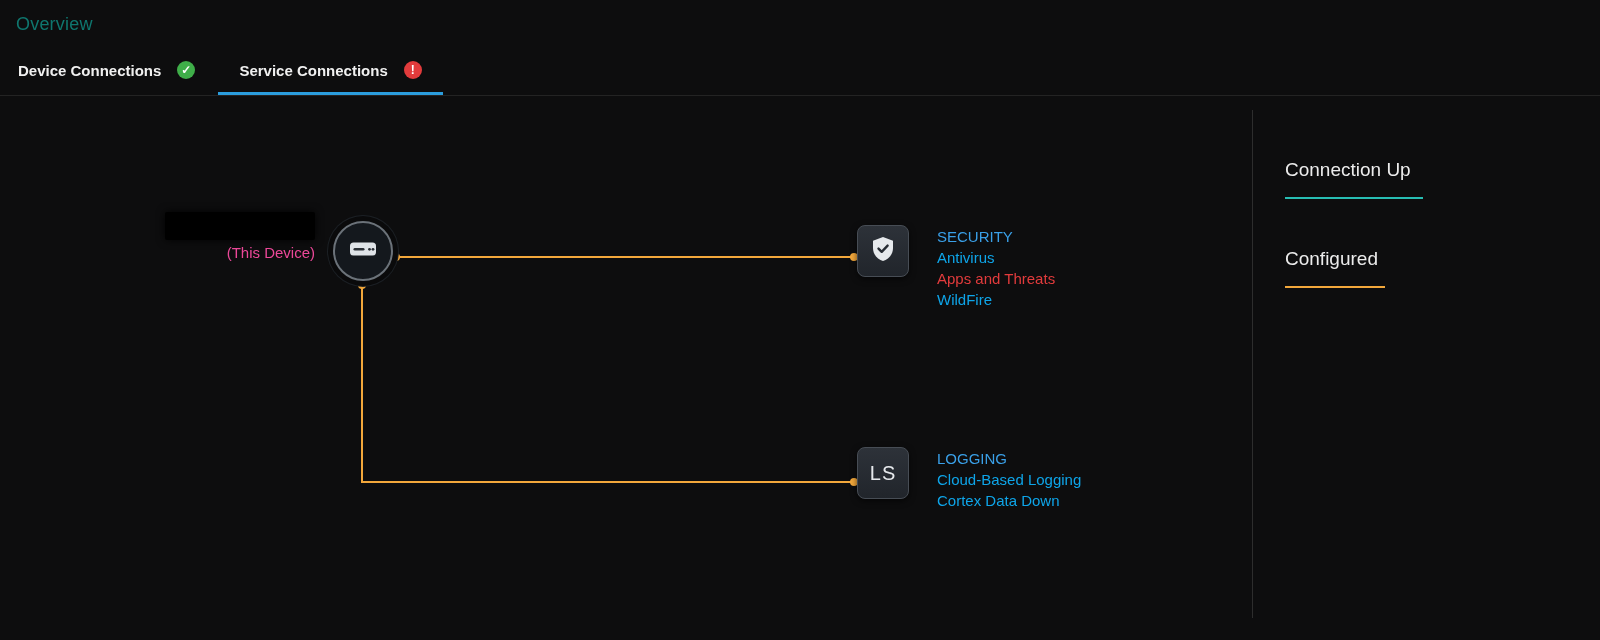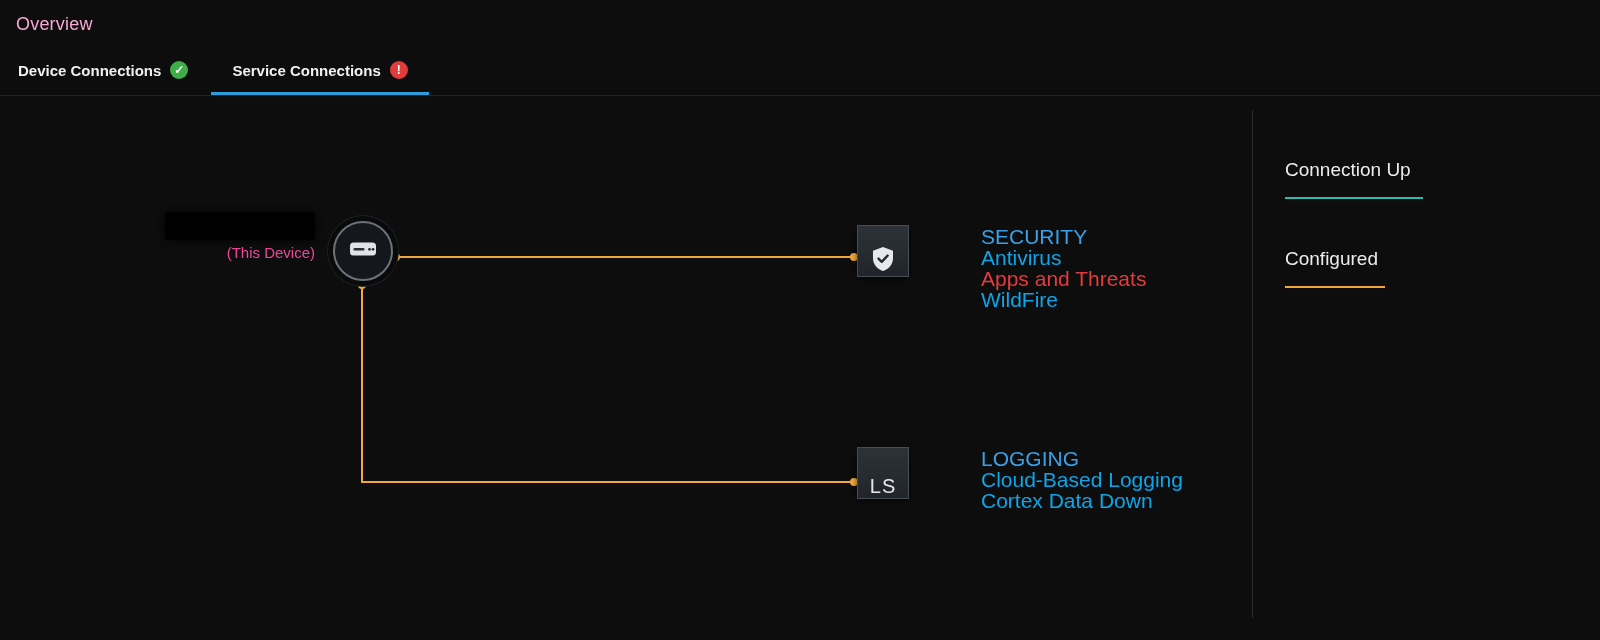--- a/index.html
+++ b/index.html
@@ -1,49 +1,49 @@
 <!DOCTYPE html>
 <html><head>
 <meta charset="utf-8">
 <style>
   * { margin:0; padding:0; box-sizing:border-box; }
   html,body { width:1600px; height:640px; background:#0d0d0e; font-family:"Liberation Sans", sans-serif; overflow:hidden; }
 
   
   .title-row { height:48px; display:flex; align-items:center; padding-left:16px; }
-  .page-title { font-size:18px; font-weight:500; color:#f9a8d4; letter-spacing:.2px; }
+  .page-title { font-size:18px; font-weight:500; color:#0f766e; letter-spacing:.2px; }
 
   .tabbar { height:48px; display:flex; align-items:stretch; padding-left:16px; border-bottom:1px solid #232323; }
-  .tab { display:flex; align-items:center; gap:9px; font-size:15px; font-weight:600; color:#f0f0f0; cursor:pointer; border-bottom:3px solid transparent; }
+  .tab { display:flex; align-items:center; gap:16px; font-size:15px; font-weight:600; color:#f0f0f0; cursor:pointer; border-bottom:3px solid transparent; }
   .tab.t1 { padding:0 2px; }
   .tab.t2 { margin-left:21px; padding:0 21px;justify-content:flex-end; }
   .tab.active { border-bottom-color:#2b9ddd; }
   .badge { width:18px; height:18px; border-radius:50%; display:flex; align-items:center; justify-content:center; color:#fff; font-size:12px; font-weight:700; line-height:1; }
 
   
   .diagram { position:relative; width:1600px; height:543px; }
 
   .redacted { position:absolute; left:165px; top:116px; width:150px; height:28px; background:#000; border-radius:2px; box-shadow:0 0 8px rgba(0,0,0,.9); }
   .device-caption { position:absolute; left:165px; top:148px; width:150px; text-align:right; font-size:15px; color:#ec4899; }
 
   .device-node { position:absolute; left:333px; top:125px; width:60px; height:60px; border-radius:50%;
                  background:#14181d; border:2px solid #6b7279; box-shadow:0 0 0 5px #0a0a0b, 0 0 0 6px #1c2025;
                  display:flex; align-items:center; justify-content:center; cursor:pointer; }
 
   .connector { position:absolute; height:2px; }
   .connector.v { width:2px; }
   .dot { position:absolute; width:8px; height:8px; border-radius:50%; }
 
-  .svc-node { position:absolute; width:52px; height:52px; border-radius:0;
+  .svc-node { position:absolute; width:52px; height:52px; border-radius:8px;
               background:linear-gradient(#2d3239,#21252b); border:1px solid #474d55;
               box-shadow:0 2px 6px rgba(0,0,0,.6);
-              display:flex; align-items:flex-end; justify-content:center; cursor:pointer; }
+              display:flex; align-items:center; justify-content:center; cursor:pointer; }
   .svc-node .ls-text { font-size:20px; color:#e6e9ec; letter-spacing:1px; font-weight:400; }
 
-  .svc-labels { position:absolute; font-size:21px; line-height:21px;margin-left:44px; }
+  .svc-labels { position:absolute; font-size:15px; line-height:21px; }
   .svc-title { color:#3aa0e8; cursor:pointer; }
   .svc-item { color:#0ea5e9; }
   .svc-item.down { color:#e23b3c; }
 
   
   .legend-divider { position:absolute; left:1252px; top:14px; width:1px; height:508px; background:#2d2d2d; }
   .legend { position:absolute; left:1285px; top:59px; }
   .legend-item { margin-bottom:45px; }
   .legend-label { font-size:19px; color:#ececec; line-height:30px; }
   .legend-label.wrap { width:125px; }

